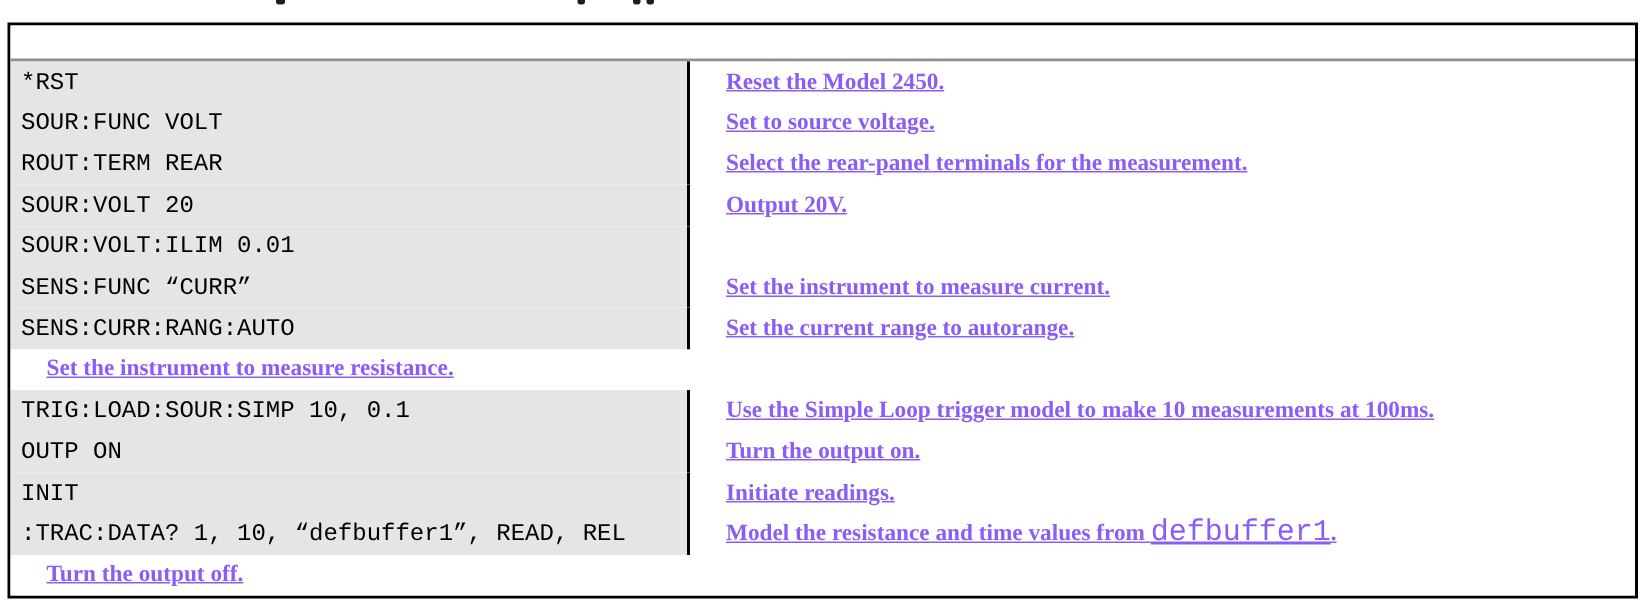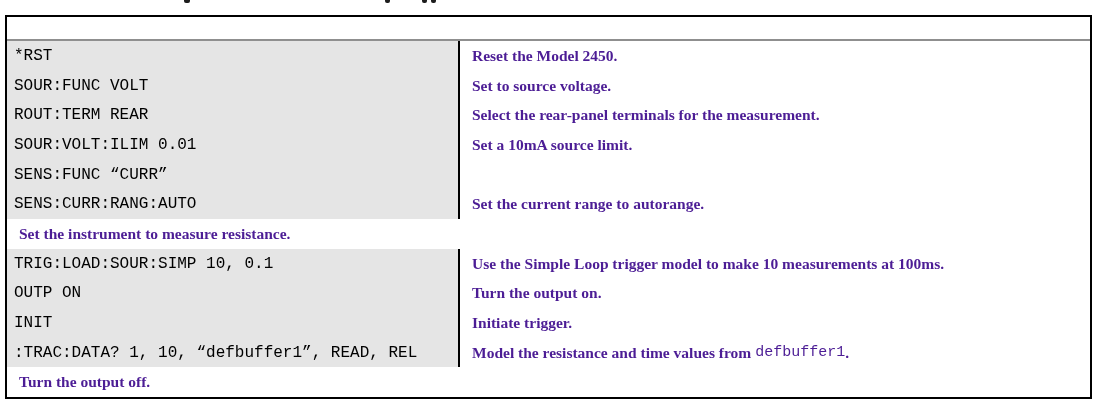--- a/index.html
+++ b/index.html
@@ -57,29 +57,30 @@
     color: #000000;
     white-space: pre;
     display: flex; align-items: center;
     padding-left: 7px;
   }
   .desc {
     background: #ffffff;
     font-family: "Liberation Serif", "DejaVu Serif", serif;
     font-weight: bold;
     font-size: 15.5px;
-    color: #4c1d95;
+    color: #8b5cf6;
     white-space: pre;
     display: flex; align-items: center;
-    padding-left: 12px;
+    padding-left: 24px;
+    text-decoration: underline;
   }
   .desc .mono {
     font-family: "Liberation Mono", "DejaVu Sans Mono", monospace;
     font-weight: normal;
-    font-size: 15px;
+    font-size: 20px;
   }
 </style>
 </head>
 <body>
 
 <div class="page">
 
   <div class="frag" style="left:184px; width:6px;"></div>
   <div class="frag" style="left:385px; width:5px;"></div>
   <div class="frag" style="left:422px; width:5px;"></div>
@@ -102,28 +103,32 @@
       <div class="trow">
         <div class="cell cmd-col cmd">SOUR:FUNC VOLT</div>
         <div class="cell desc-col desc">Set to source voltage.</div>
       </div>
 
       <div class="trow">
         <div class="cell cmd-col cmd">ROUT:TERM REAR</div>
         <div class="cell desc-col desc">Select the rear-panel terminals for the measurement.</div>
       </div>
 
+      <div class="trow">
+        <div class="cell cmd-col cmd">SOUR:VOLT 20</div>
+        <div class="cell desc-col desc">Output 20V.</div>
+      </div>
 
       <div class="trow">
         <div class="cell cmd-col cmd">SOUR:VOLT:ILIM 0.01</div>
-        <div class="cell desc-col desc">Set a 10mA source limit.</div>
       </div>
 
       <div class="trow">
         <div class="cell cmd-col cmd">SENS:FUNC “CURR”</div>
+        <div class="cell desc-col desc">Set the instrument to measure current.</div>
       </div>
 
       <div class="trow">
         <div class="cell cmd-col cmd">SENS:CURR:RANG:AUTO</div>
         <div class="cell desc-col desc">Set the current range to autorange.</div>
       </div>
 
       <div class="trow">
         <div class="cell desc-col desc">Set the instrument to measure resistance.</div>
       </div>
@@ -133,21 +138,21 @@
         <div class="cell desc-col desc">Use the Simple Loop trigger model to make 10 measurements at 100ms.</div>
       </div>
 
       <div class="trow">
         <div class="cell cmd-col cmd">OUTP ON</div>
         <div class="cell desc-col desc">Turn the output on.</div>
       </div>
 
       <div class="trow">
         <div class="cell cmd-col cmd">INIT</div>
-        <div class="cell desc-col desc">Initiate trigger.</div>
+        <div class="cell desc-col desc">Initiate readings.</div>
       </div>
 
 
       <div class="trow">
         <div class="cell cmd-col cmd">:TRAC:DATA? 1, 10, “defbuffer1”, READ, REL</div>
         <div class="cell desc-col desc"><span>Model the resistance and time values from </span><span class="mono">defbuffer1</span><span>.</span></div>
       </div>
 
       <div class="trow">
         <div class="cell desc-col desc">Turn the output off.</div>

